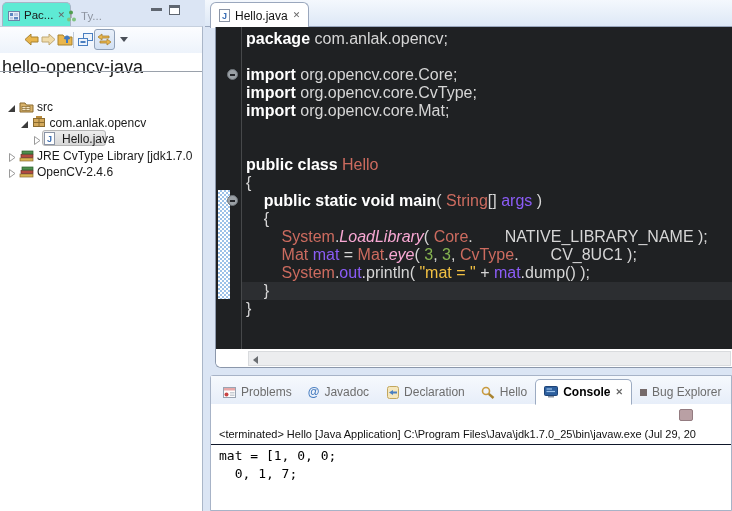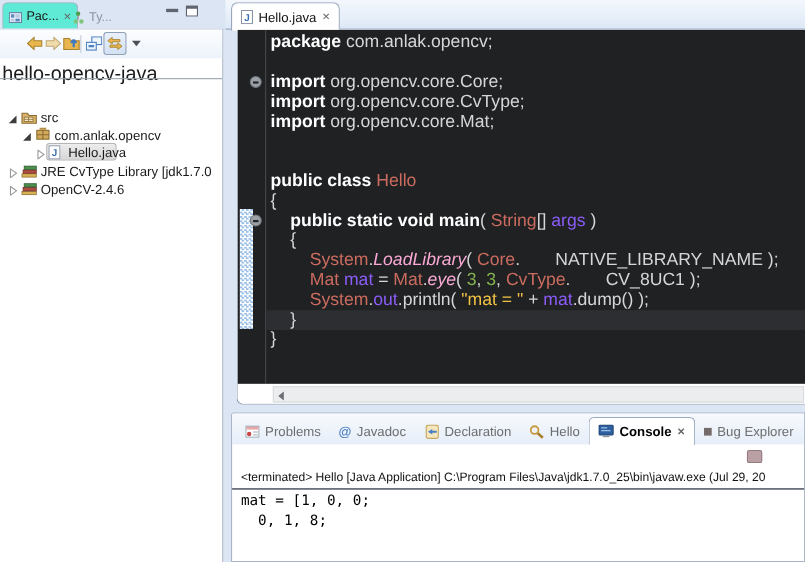--- a/index.html
+++ b/index.html
@@ -330,14 +330,14 @@
         <span>Console</span>
         <span class="close-x">✕</span>
       </div>
       <div class="bp-tab">
         <span class="ico"><span class="sq-icon"></span></span>
         <span>Bug Explorer</span>
       </div>
     </div>
   <div id="console-cut-icon"></div>
   <div id="console-header">&lt;terminated&gt; Hello [Java Application] C:\Program Files\Java\jdk1.7.0_25\bin\javaw.exe (Jul 29, 20</div>
-  <div id="console-output"><div>mat = [1, 0, 0;</div><div>  0, 1, 8;</div></div>
+  <div id="console-output"><div>mat = [1, 0, 0;</div><div>  0, 1, 7;</div></div>
 </div>
 
 </body></html>

